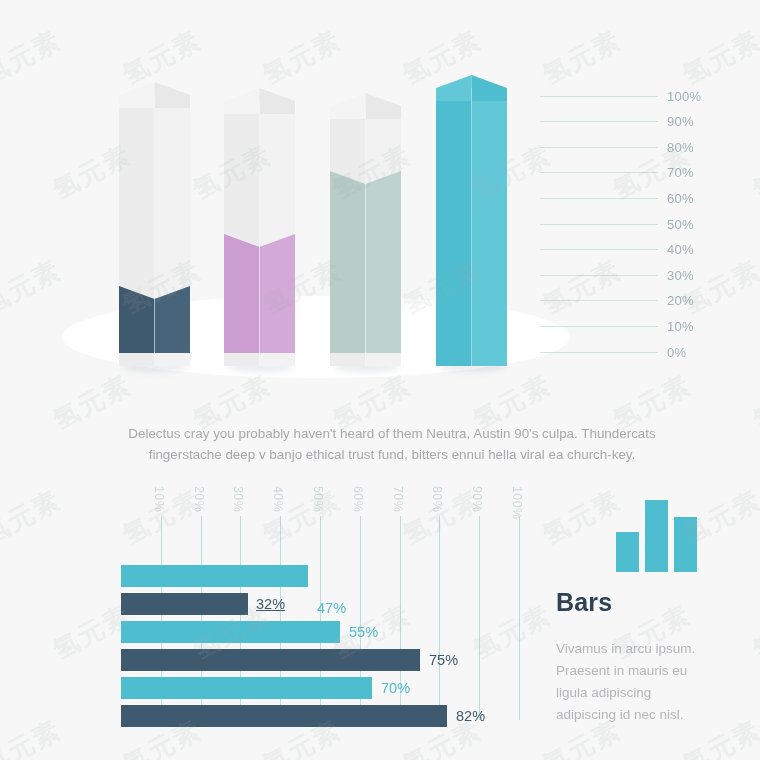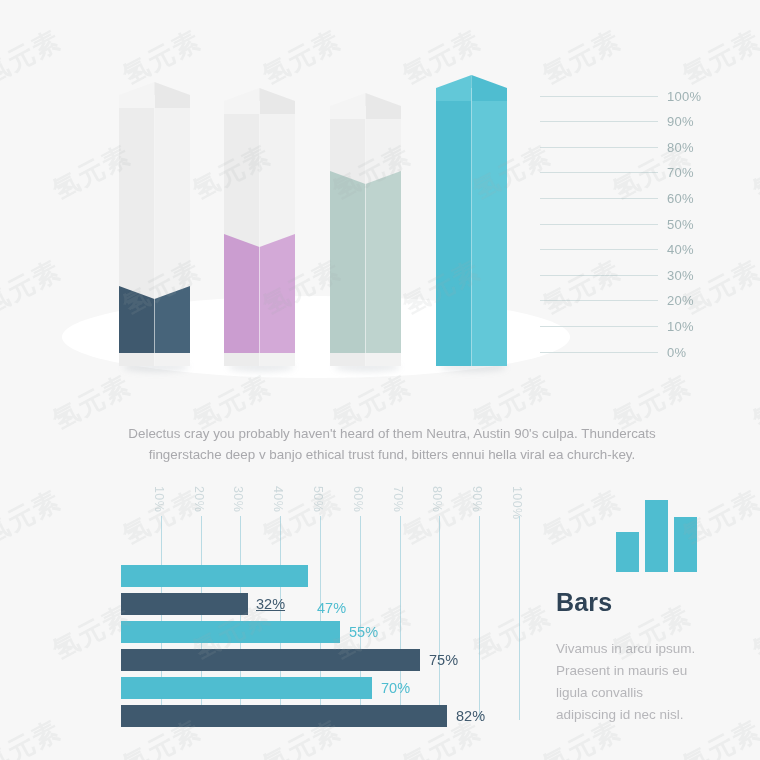--- a/index.html
+++ b/index.html
@@ -291,21 +291,21 @@
   <aside id="bars-panel">
     <div id="bars-icon">
         <i style="height: 40px; background: rgb(79, 189, 208);"></i>
         <i style="height: 72px; background: rgb(79, 189, 208);"></i>
         <i style="height: 55px; background: rgb(79, 189, 208);"></i>
       </div>
     <h2 id="bars-title">Bars</h2>
     <p id="bars-desc">
       <span>Vivamus in arcu ipsum.</span>
       <span>Praesent in mauris eu</span>
-      <span>ligula convallis</span>
+      <span>ligula adipiscing</span>
       <span>adipiscing id nec nisl.</span>
     </p>
   </aside>
 
   <div id="watermarks">
       <div class="wm" style="left: -20px; top: 40px;">氢元素</div>
       <div class="wm" style="left: 120px; top: 40px;">氢元素</div>
       <div class="wm" style="left: 260px; top: 40px;">氢元素</div>
       <div class="wm" style="left: 400px; top: 40px;">氢元素</div>
       <div class="wm" style="left: 540px; top: 40px;">氢元素</div>

